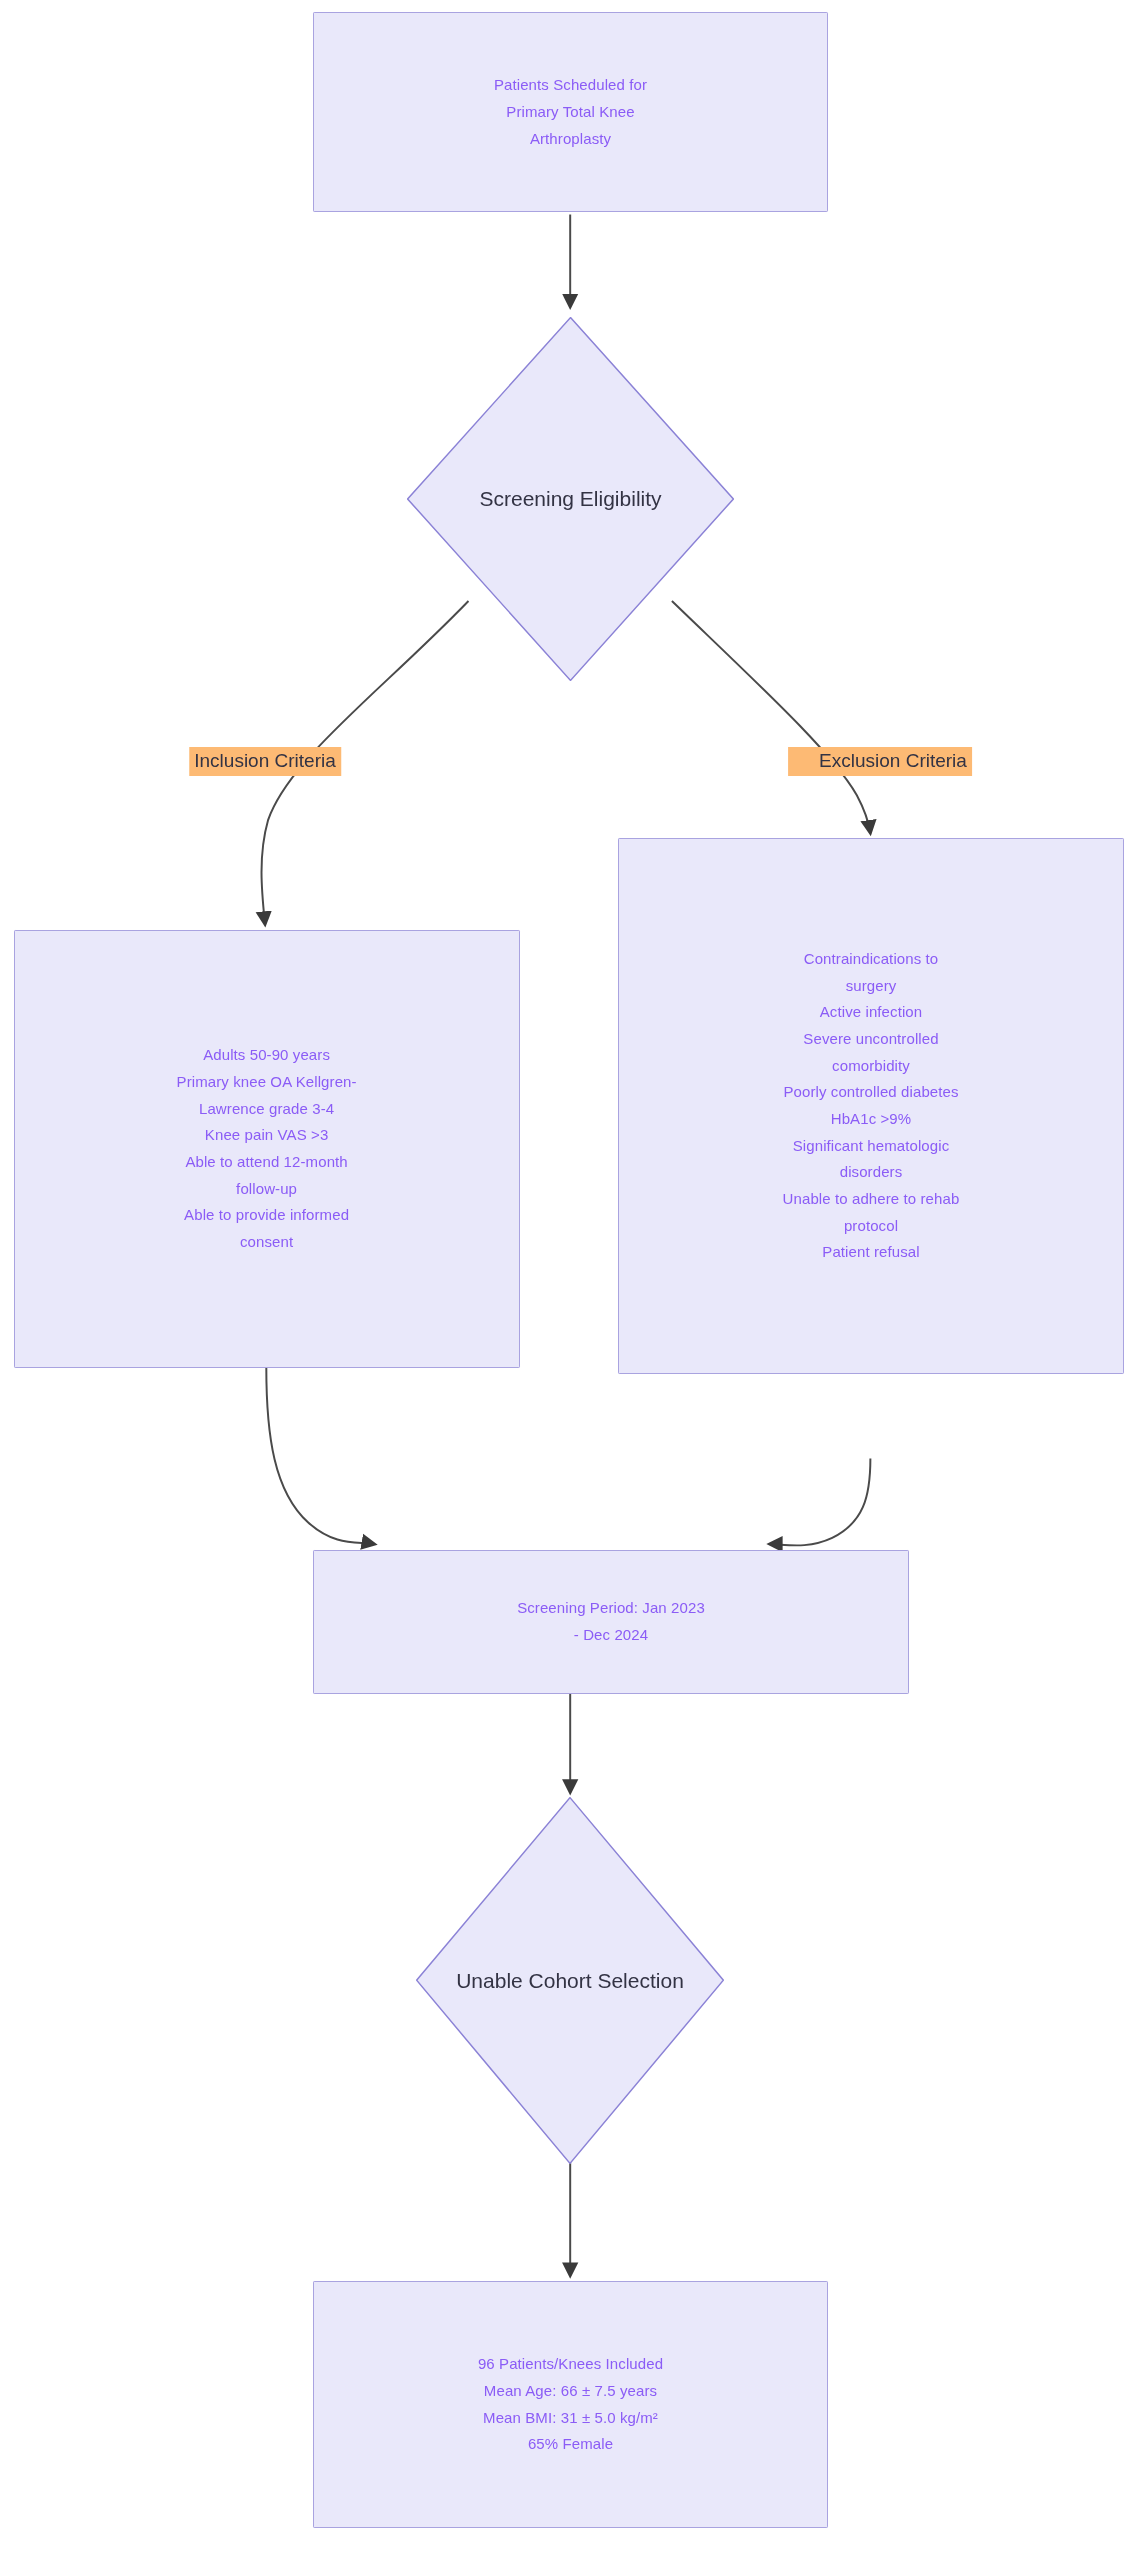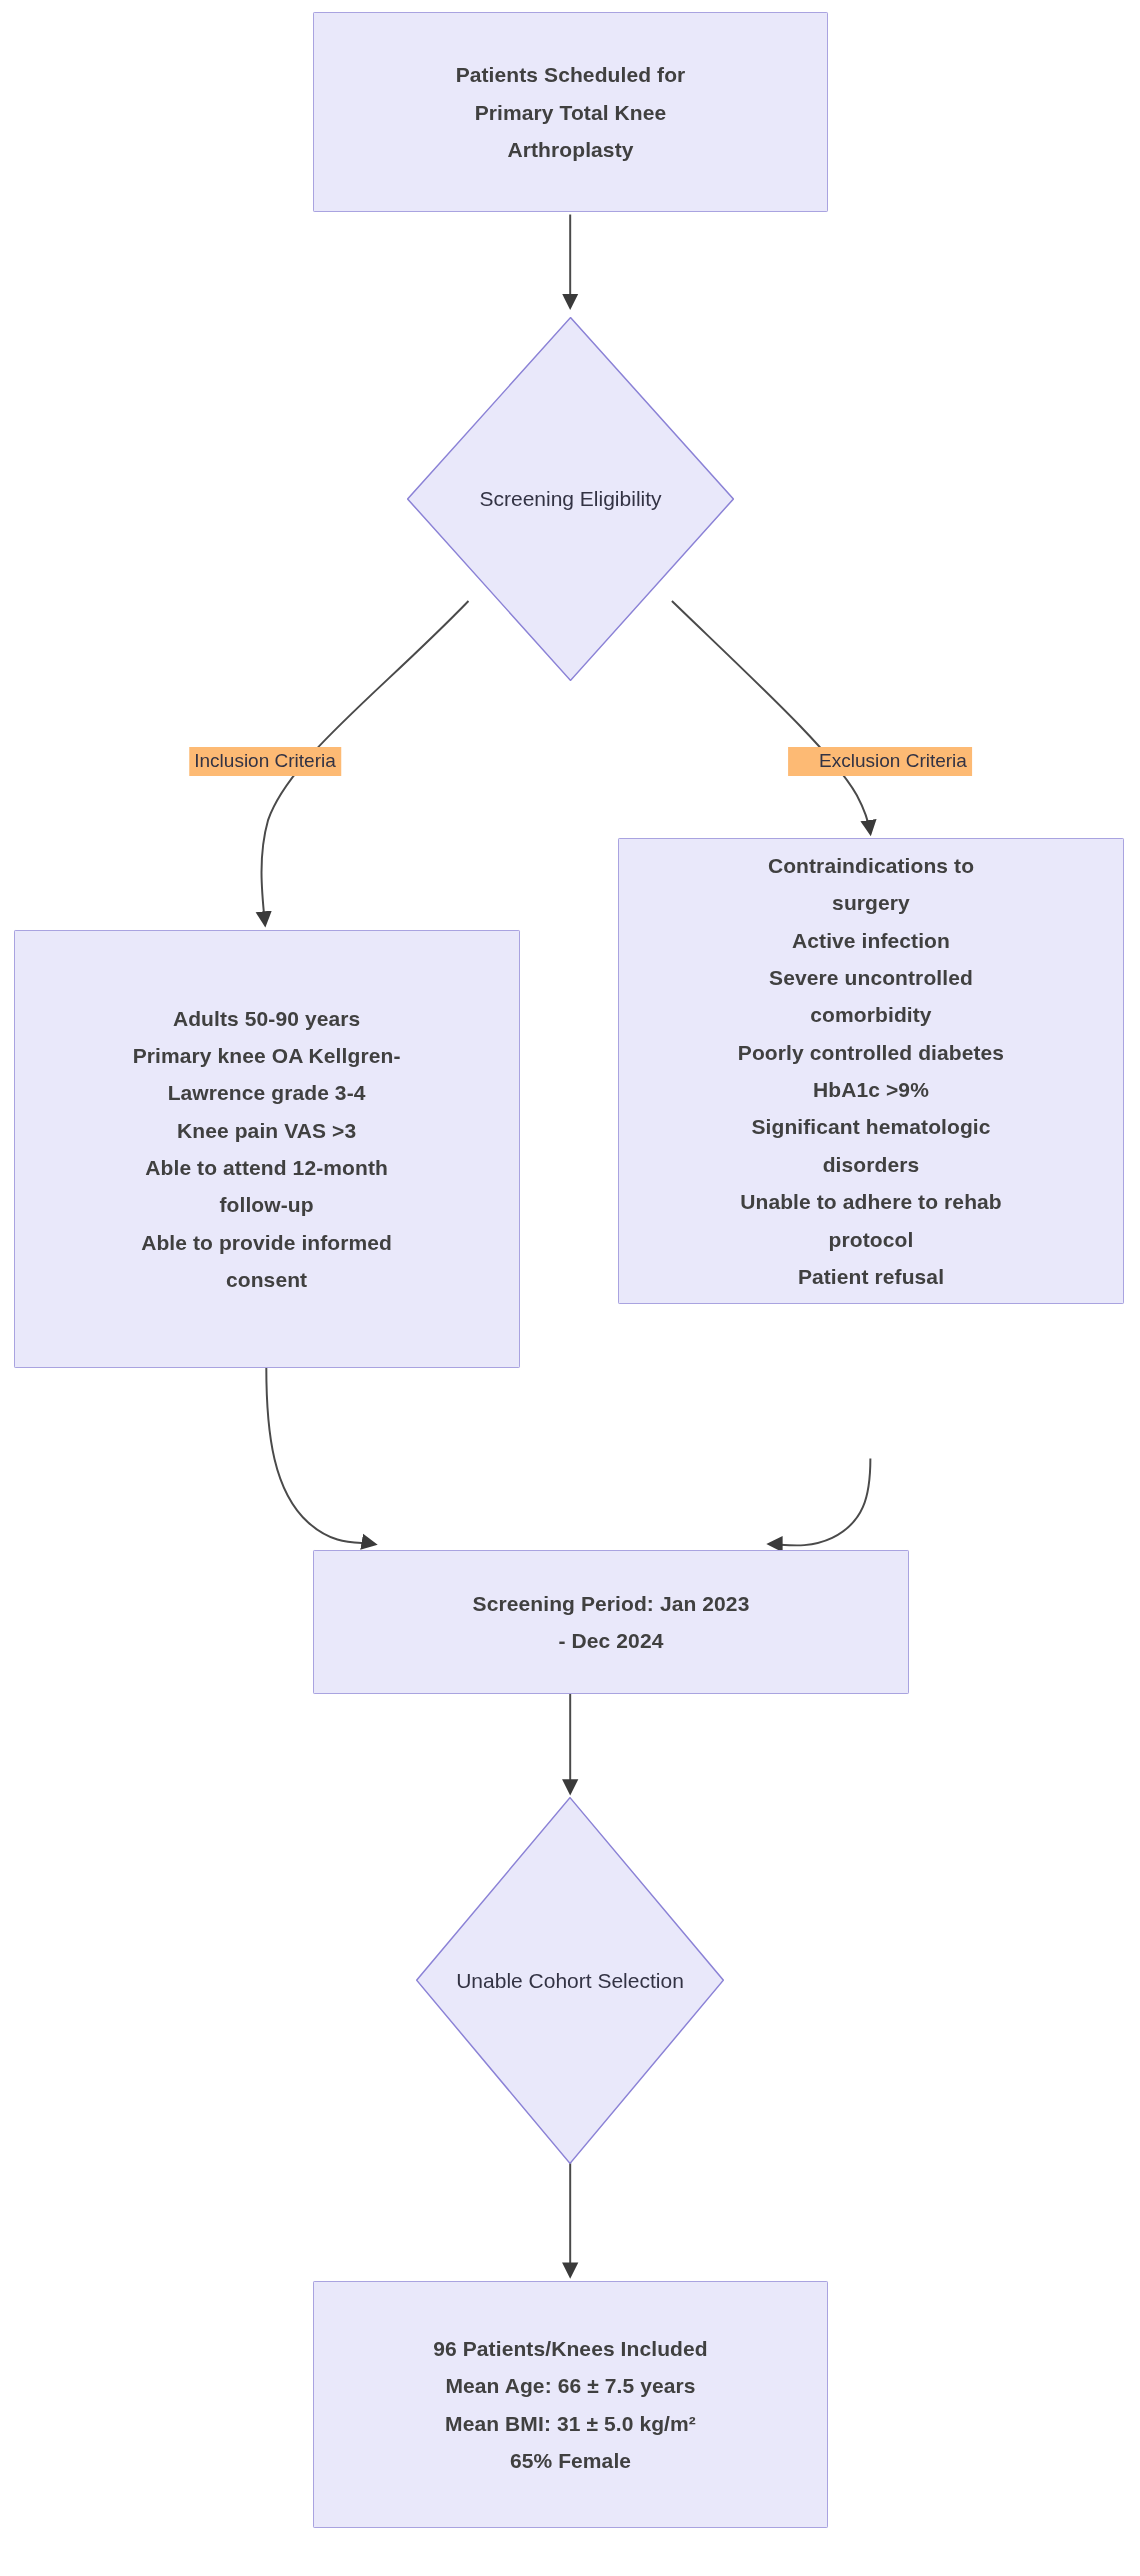--- a/index.html
+++ b/index.html
@@ -33,27 +33,26 @@
     box-sizing: border-box;
     background: #e9e8fa;
     border: 1.8px solid #a9a3e0;
     border-radius: 1.2px;
     display: flex;
     align-items: center;
     justify-content: center;
     text-align: center;
   }
   .node-rect .node-text {
-    color: #404040;
-    font-size: 21px;
+    color: #8b5cf6;
+    font-size: 15px;
     line-height: 1.78;
     letter-spacing: 0.1px;
     white-space: pre-line;
     padding: 0 11px;
-    font-weight: bold;
   }
 
   
   .node-diamond {
     position: absolute;
   }
   .node-diamond .dia-shape {
     position: absolute;
     left: 0;
     top: 0;
@@ -133,21 +132,21 @@
     <div class="node-text">Adults 50-90 years
 Primary knee OA Kellgren-
 Lawrence grade 3-4
 Knee pain VAS &gt;3
 Able to attend 12-month
 follow-up
 Able to provide informed
 consent</div>
   </div>
 
-  <div class="node-rect" style="left:618px; top:838px; width:506px; height:466px;">
+  <div class="node-rect" style="left:618px; top:838px; width:506px; height:536px;">
     <div class="node-text">Contraindications to
 surgery
 Active infection
 Severe uncontrolled
 comorbidity
 Poorly controlled diabetes
 HbA1c &gt;9%
 Significant hematologic
 disorders
 Unable to adhere to rehab

